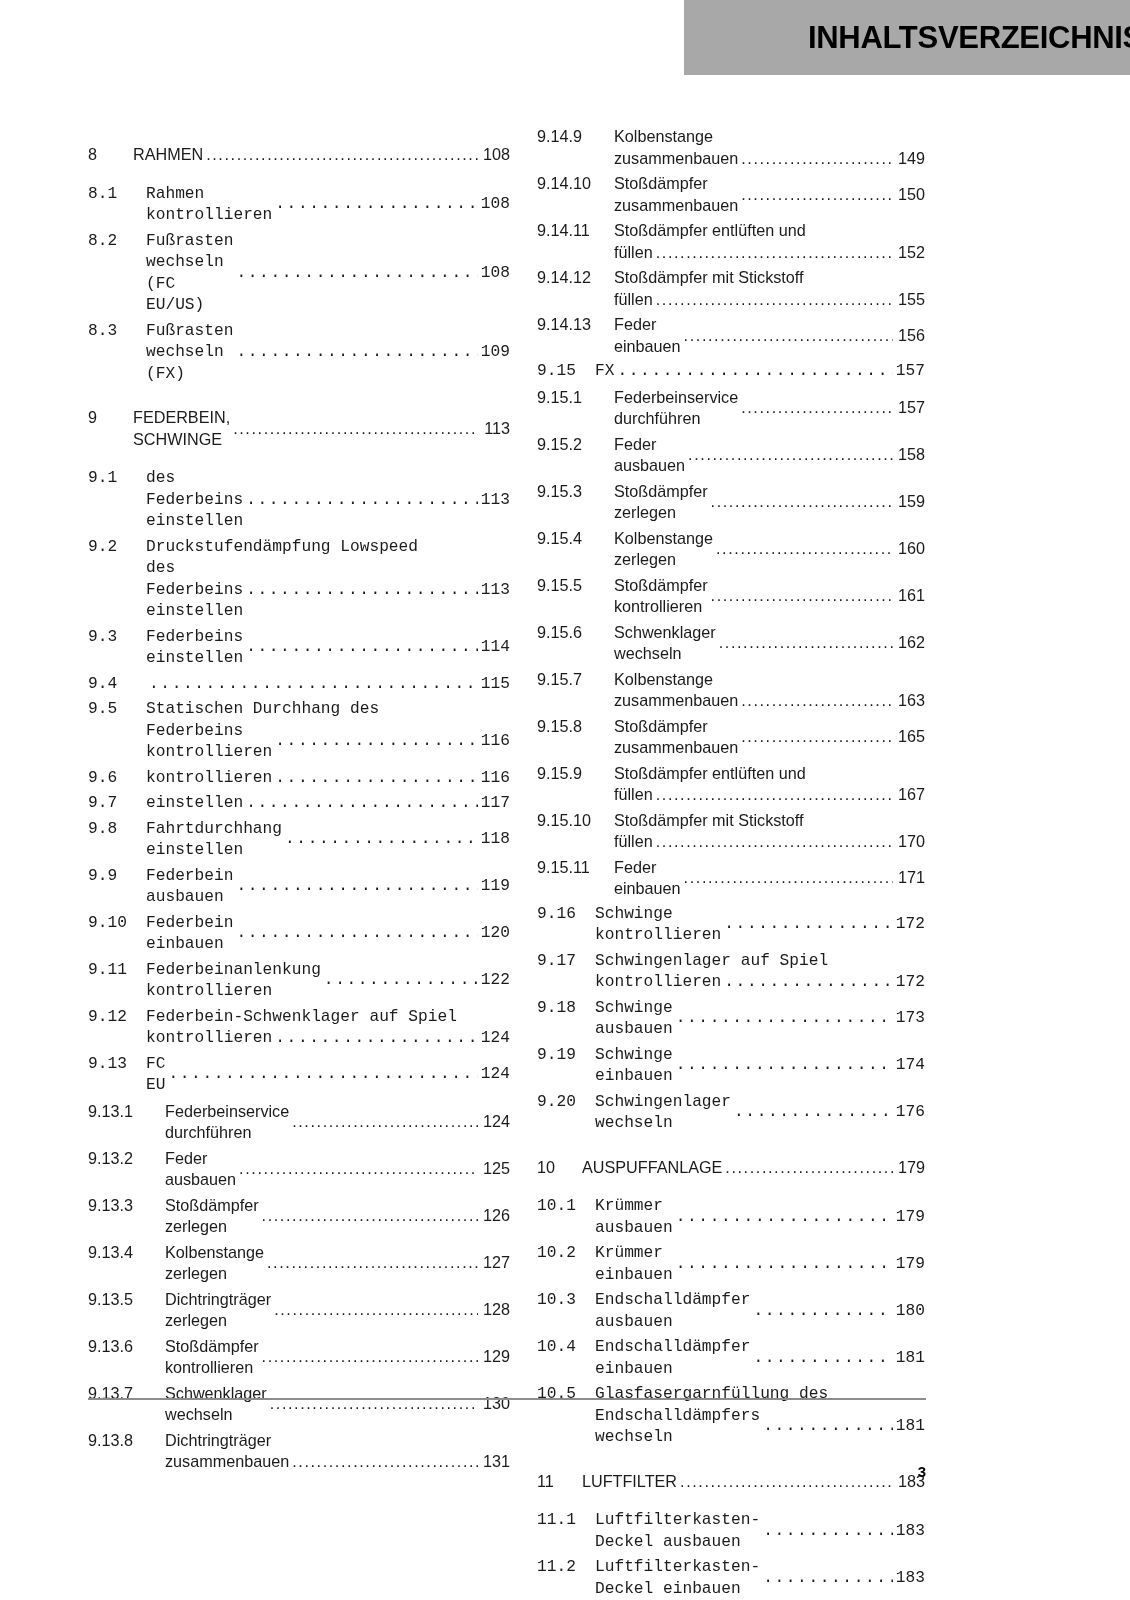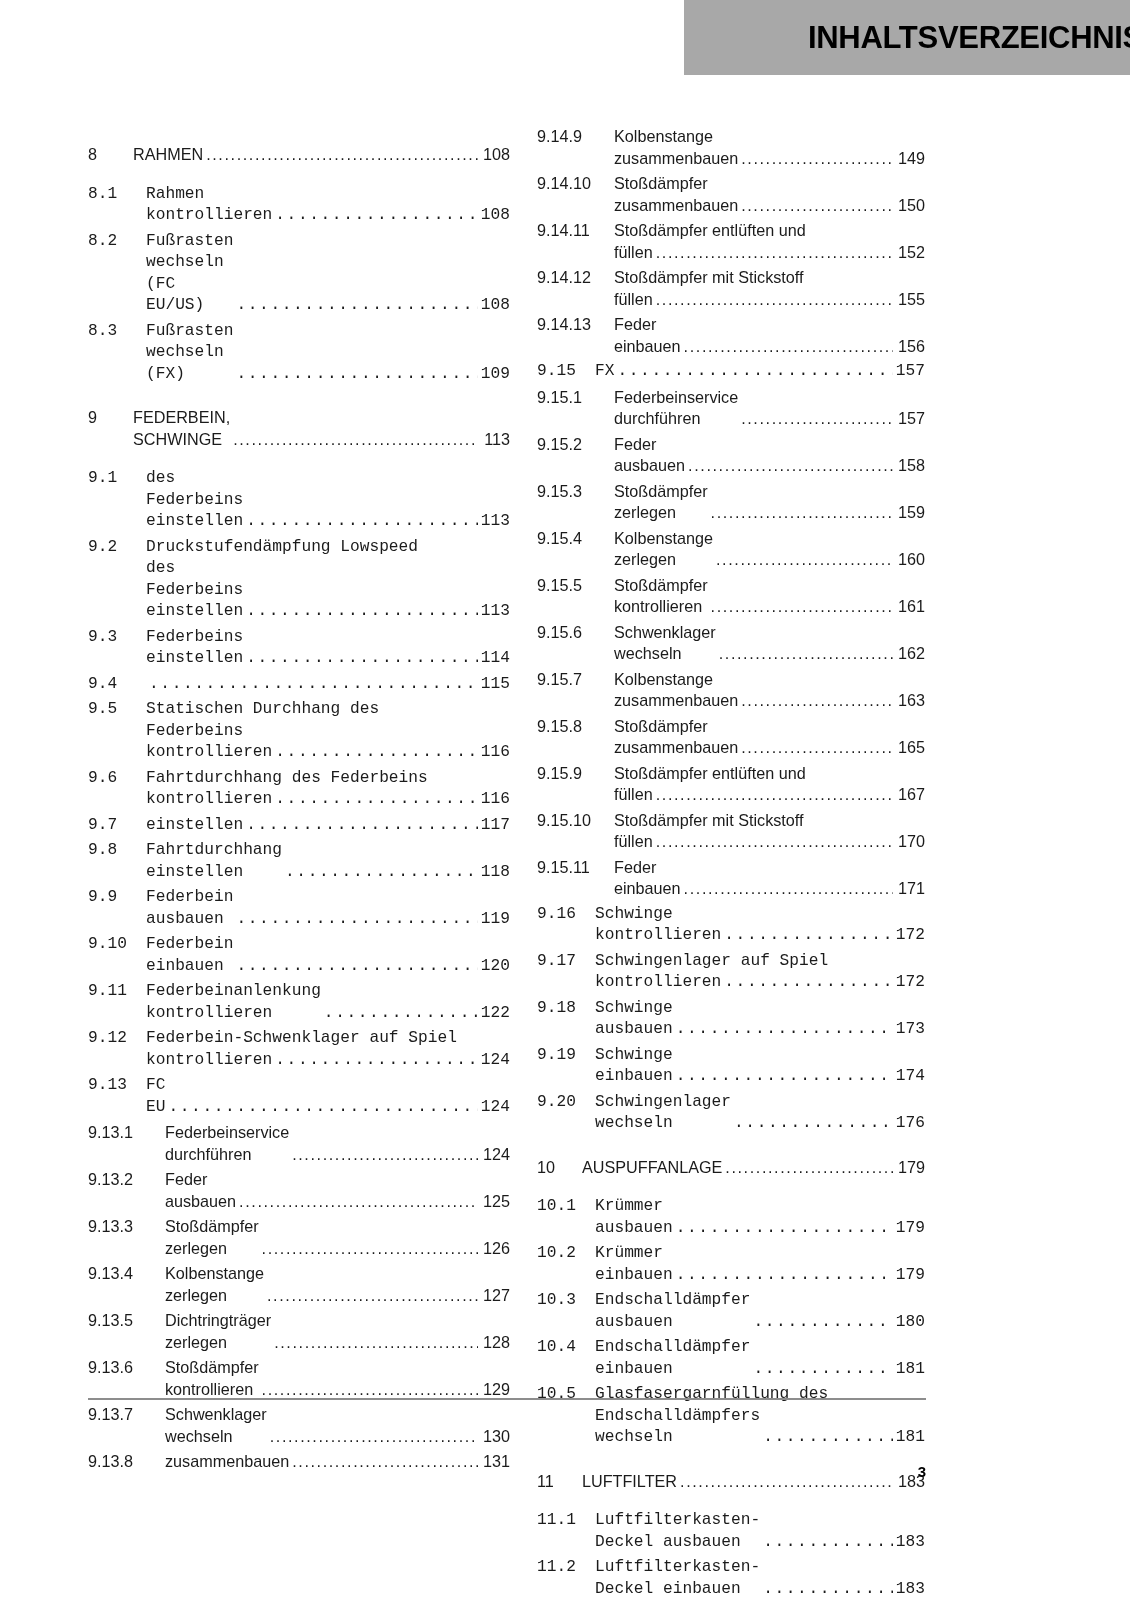--- a/index.html
+++ b/index.html
@@ -94,21 +94,21 @@
   .lvl2 .num { width: 58px; }
 
   
   .lvl3 { margin-top: 4px; }
   .lvl3 .num { width: 77px; }
 
   
   .group-start { margin-top: 18px; }
   .leaderline {
     display: flex;
-    align-items: flex-end;
+    align-items: center;
     width: 100%;
   }
   .leaderline .txt {
     flex: 0 1 auto;
     white-space: pre-wrap;
   }
   .leaderline .dots {
     flex: 1 1 auto;
     overflow: hidden;
     white-space: nowrap;
@@ -256,21 +256,20 @@
             <span class="leaderline">
               <span class="txt">Federbeins kontrollieren</span>
               <span class="dots">..........................................................................................</span>
               <span class="pg">116</span>
             </span>
           </div>
         </div>
         <div class="entry lvl2">
           <span class="num">9.6</span>
           <div class="body">
-            <span class="wrapline">Fahrtdurchhang des Federbeins</span>
             <span class="leaderline">
               <span class="txt">kontrollieren</span>
               <span class="dots">..........................................................................................</span>
               <span class="pg">116</span>
             </span>
           </div>
         </div>
         <div class="entry lvl2">
           <span class="num">9.7</span>
           <div class="body">
@@ -408,20 +407,21 @@
             <span class="leaderline">
               <span class="txt">Schwenklager wechseln</span>
               <span class="dots">..........................................................................................</span>
               <span class="pg">130</span>
             </span>
           </div>
         </div>
         <div class="entry lvl3">
           <span class="num">9.13.8</span>
           <div class="body">
+            <span class="wrapline">Dichtringträger</span>
             <span class="leaderline">
               <span class="txt">zusammenbauen</span>
               <span class="dots">..........................................................................................</span>
               <span class="pg">131</span>
             </span>
           </div>
         </div>
       </div>
     <div class="col col-right" id="col-right">
         <div class="entry lvl3">

